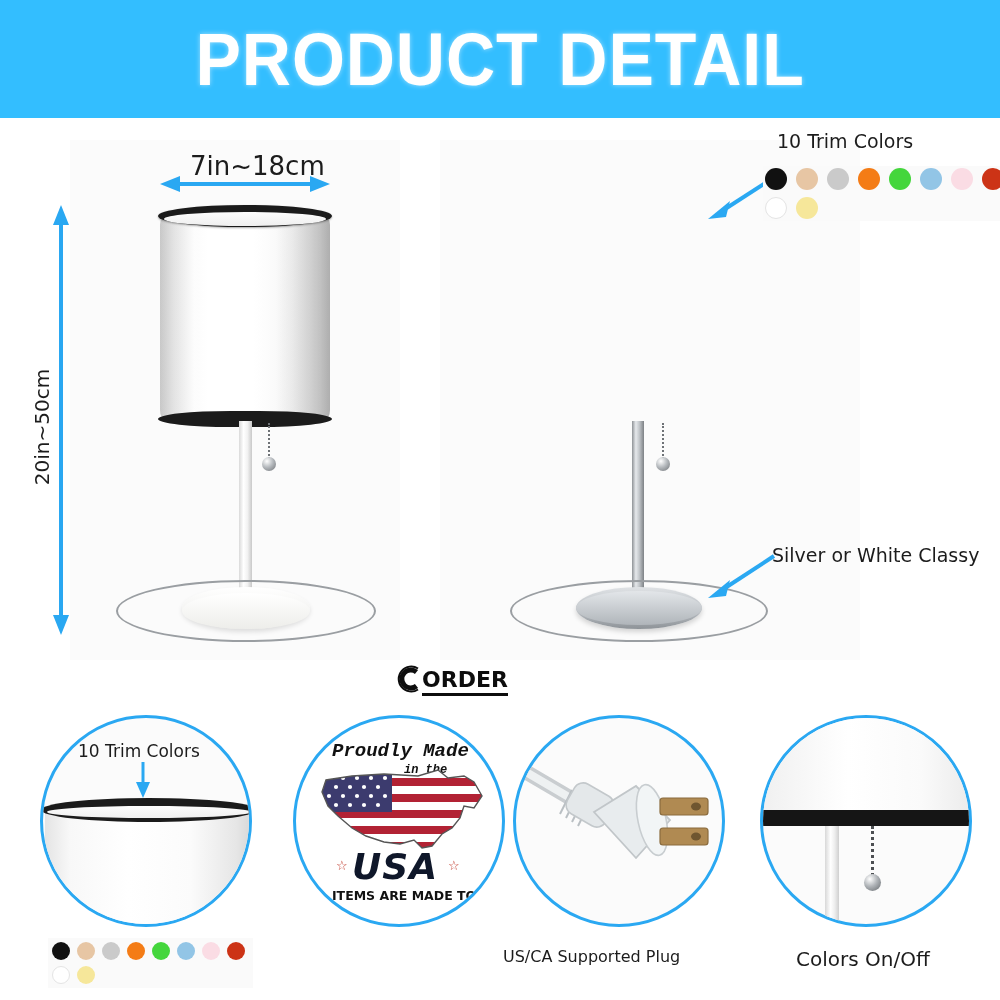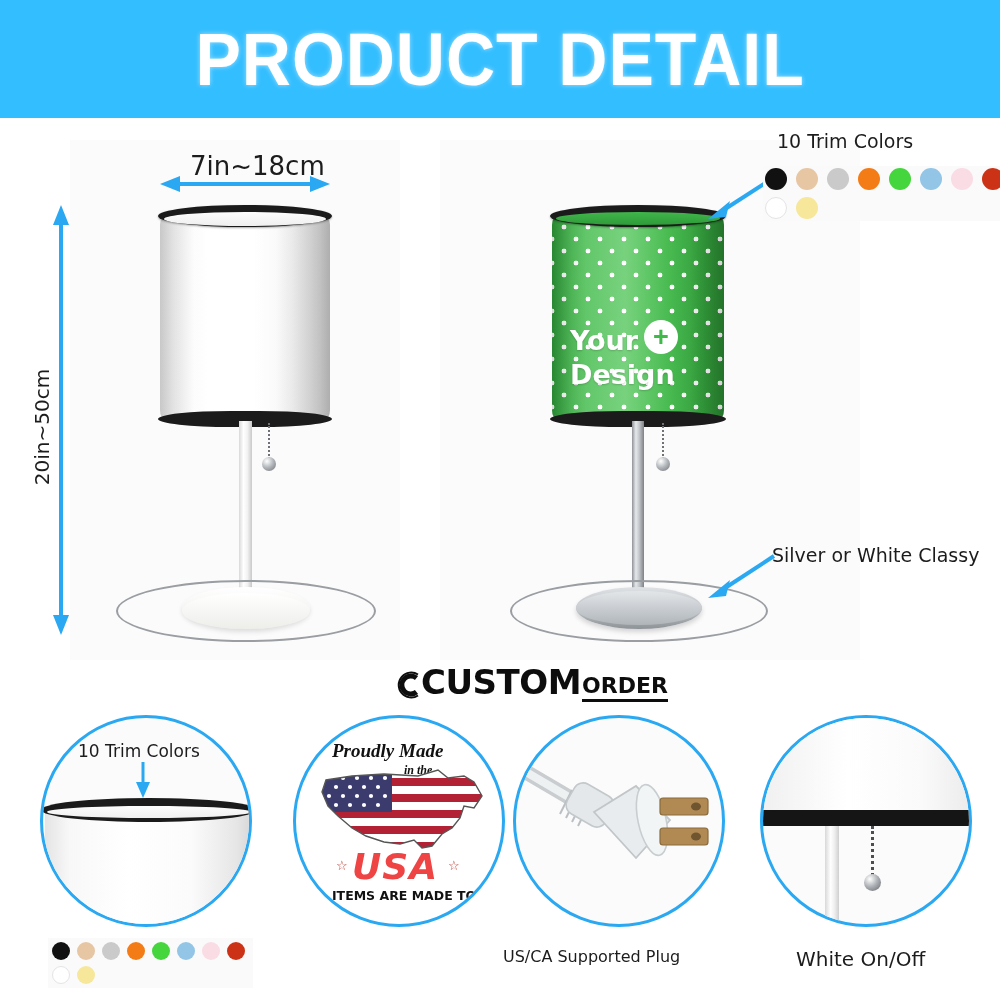--- a/index.html
+++ b/index.html
@@ -112,26 +112,26 @@
   }
 
   
   .circle-card {
     position: absolute; border-radius: 50%;
     border: 3px solid #2aa8f2; background: #fbfbfb; overflow: hidden;
   }
 
   
   .usa-script {
-    position: absolute; font-family: Liberation Serif, serif;
+    position: absolute; font-family: Liberation Mono, monospace;
     font-style: italic; font-weight: bold; color: #111; white-space: nowrap;
   }
   .usa-big {
     position: absolute; font-family: "DejaVu Sans", "Liberation Sans", sans-serif;
-    font-style: italic; font-weight: bold; color: #ef4444; letter-spacing: 1px; text-align: right;
+    font-style: italic; font-weight: bold; color: #0f172a; letter-spacing: 1px; text-align: right;
   }
   .usa-sub {
     position: absolute; font-family: "DejaVu Sans", "Liberation Sans", sans-serif;
     font-weight: bold; color: #111; white-space: nowrap;
   }
   .star { position: absolute; color: #c0392b; }
 
   
   .logo-wrap {
     position: absolute; display: flex; align-items: flex-end; color: #0d0d0d;
@@ -202,35 +202,20 @@
 
       <div class="base base-white" style="left:62px;top:392px;width:128px;height:42px;border-radius:50%/50%;"></div>
       <div style="position:absolute;left:62px;top:398px;width:128px;height:36px;border-radius:50%;
                   background:linear-gradient(to bottom,#ffffff,#ededea);"></div>
 
       <div class="cord-loop" style="left:-4px;top:385px;width:260px;height:62px;"></div>
     </div>
 
     <div class="lamp" style="left:500px;top:195px;width:300px;height:450px;">
 
-      <div class="shade-wrap" style="left:52px;top:20px;width:172px;height:205px;">
-        <div class="shade-body shade-green">
-          <div class="shade-gloss"></div>
-
-          <div class="design-text" style="left:18px;top:112px;font-size:27px;">Your</div>
-          <div class="plus-badge" style="left:92px;top:105px;width:34px;height:34px;font-size:27px;line-height:30px;">+</div>
-          <div class="design-text" style="left:18px;top:146px;font-size:27px;">Design</div>
-        </div>
-
-        <div class="trim-bottom" style="left:-2px;bottom:-7px;width:176px;height:16px;"></div>
-
-        <div class="trim-top" style="left:-2px;top:-10px;width:176px;height:22px;"></div>
-        <div style="position:absolute;left:4px;top:-3px;width:164px;height:13px;border-radius:50%;
-                    background:linear-gradient(to bottom,#3fb64a,#2f9b3a);"></div>
-      </div>
 
       <div class="chain" style="left:162px;top:228px;height:36px;"></div>
       <div class="chain-ball" style="left:156px;top:262px;width:14px;height:14px;"></div>
 
       <div class="pole pole-silver" style="left:132px;top:226px;width:12px;height:180px;"></div>
 
       <div class="base base-silver" style="left:76px;top:392px;width:126px;height:42px;"></div>
       <div style="position:absolute;left:76px;top:396px;width:126px;height:34px;border-radius:50%;
                   background:linear-gradient(to bottom,#e3e6e9,#b0b5ba);"></div>
 
@@ -264,21 +249,20 @@
     </svg>
   </div>
 
   <div class="logo-wrap" style="left:392px;top:662px;">
     <span class="logo-c">
       <svg width="34" height="34" viewBox="0 0 34 34">
         <path d="M26 6.5 A12.5 12.5 0 1 0 26 27.5" fill="none" stroke="#0d0d0d" stroke-width="2"></path>
         <path d="M24.5 10 A9 9 0 1 0 24.5 24" fill="none" stroke="#0d0d0d" stroke-width="5"></path>
       </svg>
     </span>
-    <span class="logo-main">CUSTOM</span>
     <span class="logo-sub">ORDER</span>
   </div>
 
   <div>
     <div class="circle-card" style="left:40px;top:715px;width:212px;height:212px;">
 
       <div style="position:absolute;left:2px;top:94px;width:208px;height:118px;
                   background:linear-gradient(to right,#e4e4e4 0%,#f8f8f8 12%,#ffffff 40%,#fbfbfb 70%,#e6e6e6 92%,#d6d6d6 100%);"></div>
       <div style="position:absolute;left:-2px;top:80px;width:216px;height:24px;background:#1b1b1b;border-radius:50%;"></div>
       <div style="position:absolute;left:4px;top:88px;width:204px;height:12px;border-radius:50%;
@@ -403,16 +387,16 @@
 
       <div style="position:absolute;left:-4px;top:92px;width:220px;height:16px;background:#151515;"></div>
 
       <div style="position:absolute;left:62px;top:108px;width:14px;height:104px;
                   background:linear-gradient(to right,#d8d8d8,#ffffff 40%,#ededed 70%,#cfcfcf);"></div>
 
       <div style="position:absolute;left:108px;top:108px;height:50px;border-left:3px dotted #4c4f52;"></div>
       <div style="position:absolute;left:101px;top:156px;width:17px;height:17px;border-radius:50%;
                   background:radial-gradient(circle at 35% 30%,#ffffff,#b0b4b8 45%,#63676b 100%);"></div>
     </div>
-    <div class="lbl" style="left:796px;top:947px;font-size:20px;">White On/Off</div>
+    <div class="lbl" style="left:796px;top:947px;font-size:20px;">Colors On/Off</div>
   </div>
 
 </div>
 
 </body></html>

